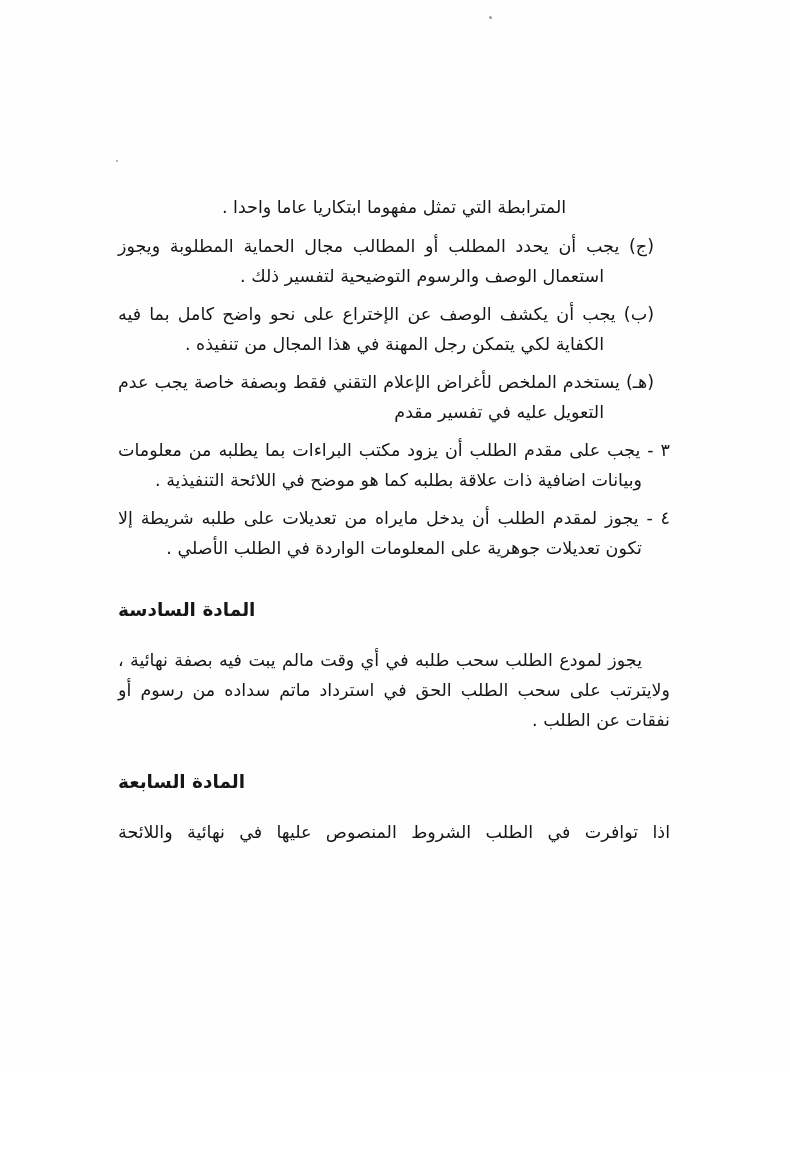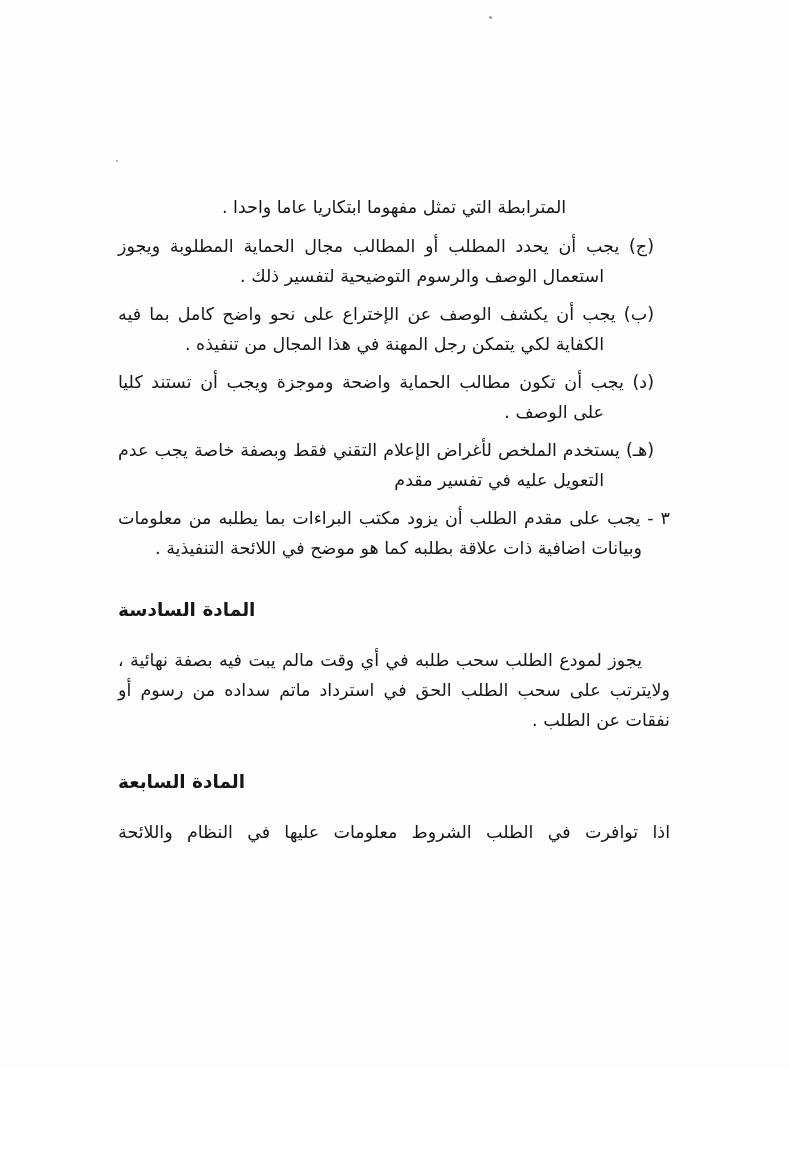--- a/index.html
+++ b/index.html
@@ -108,32 +108,32 @@
 
   <div class="text-block">
 
     <p class="cont-line">المترابطة التي تمثل مفهوما ابتكاريا عاما واحدا .</p>
 
 
     <p class="clause-sub">(ج) يجب أن يحدد المطلب أو المطالب مجال الحماية المطلوبة ويجوز استعمال الوصف والرسوم التوضيحية لتفسير ذلك .</p>
 
     <p class="clause-sub">(ب) يجب أن يكشف الوصف عن الإختراع على نحو واضح كامل بما فيه الكفاية لكي يتمكن رجل المهنة في هذا المجال من تنفيذه .</p>
 
-    <p class="clause-sub">(د) يجب أن تكون مطالب الحماية واضحة وموجزة ويجب أن تستند كليا على الوصف .</p>
 
     <p class="clause-sub">(هـ) يستخدم الملخص لأغراض الإعلام التقني فقط وبصفة خاصة يجب عدم التعويل عليه في تفسير مقدم</p>
 
     <p class="clause-num">٣ - يجب على مقدم الطلب أن يزود مكتب البراءات بما يطلبه من معلومات وبيانات اضافية ذات علاقة بطلبه كما هو موضح في اللائحة التنفيذية .</p>
 
+    <p class="clause-num">٤ - يجوز لمقدم الطلب أن يدخل مايراه من تعديلات على طلبه شريطة إلا تكون تعديلات جوهرية على المعلومات الواردة في الطلب الأصلي .</p>
 
     <h2 class="heading">المادة السادسة</h2>
 
     <p class="article-para">يجوز لمودع الطلب سحب طلبه في أي وقت مالم يبت فيه بصفة نهائية ، ولايترتب على سحب الطلب الحق في استرداد ماتم سداده من رسوم أو نفقات عن الطلب .</p>
 
     <h2 class="heading">المادة السابعة</h2>
 
-    <p class="article-para stretch">اذا توافرت في الطلب الشروط معلومات عليها في النظام واللائحة</p>
+    <p class="article-para stretch">اذا توافرت في الطلب الشروط المنصوص عليها في نهائية واللائحة</p>
 
   </div>
 
   <div class="page-number">٧</div>
 
 </div>
 
 </body></html>

